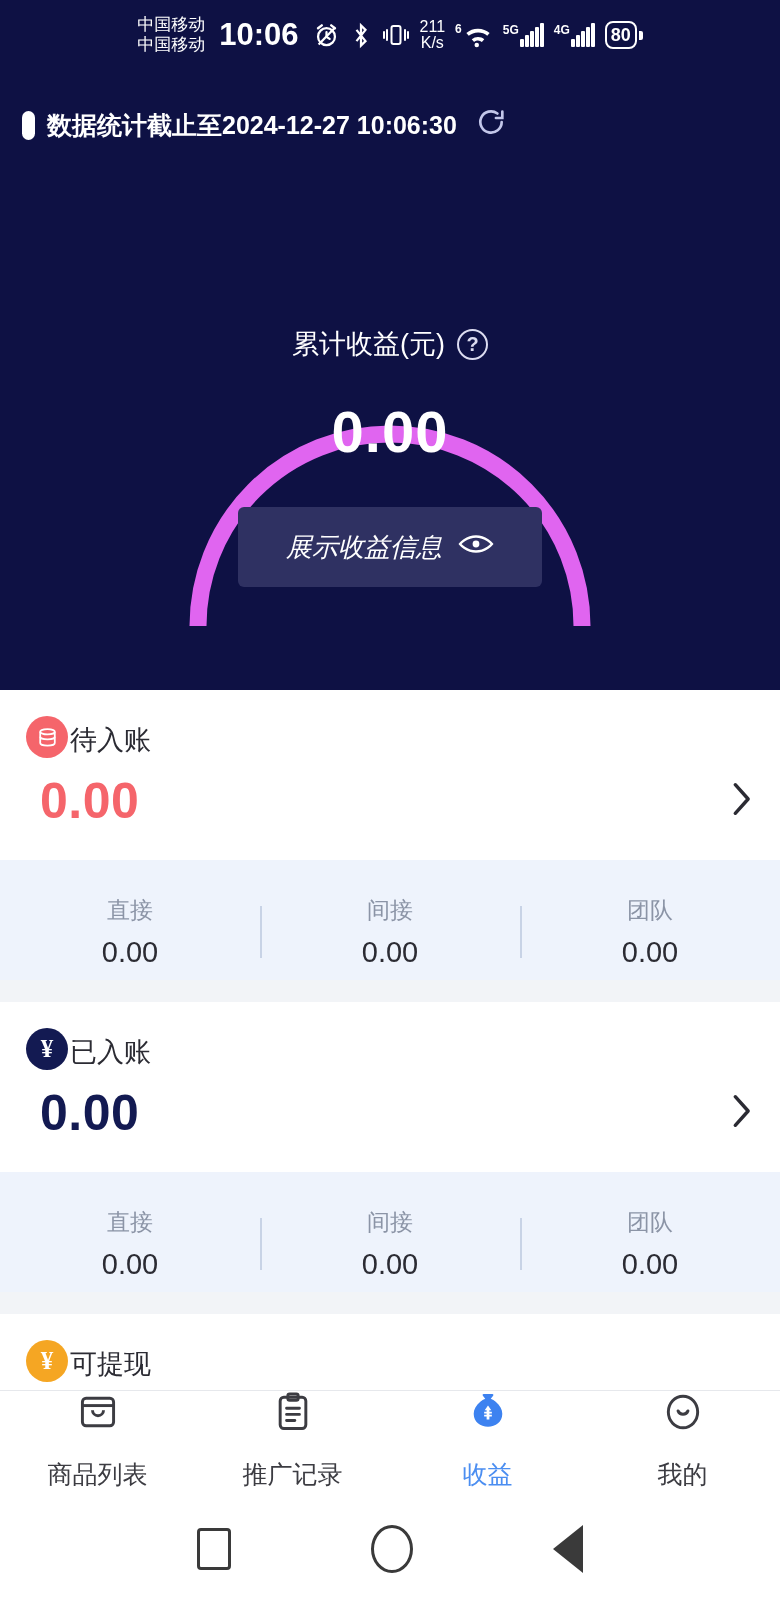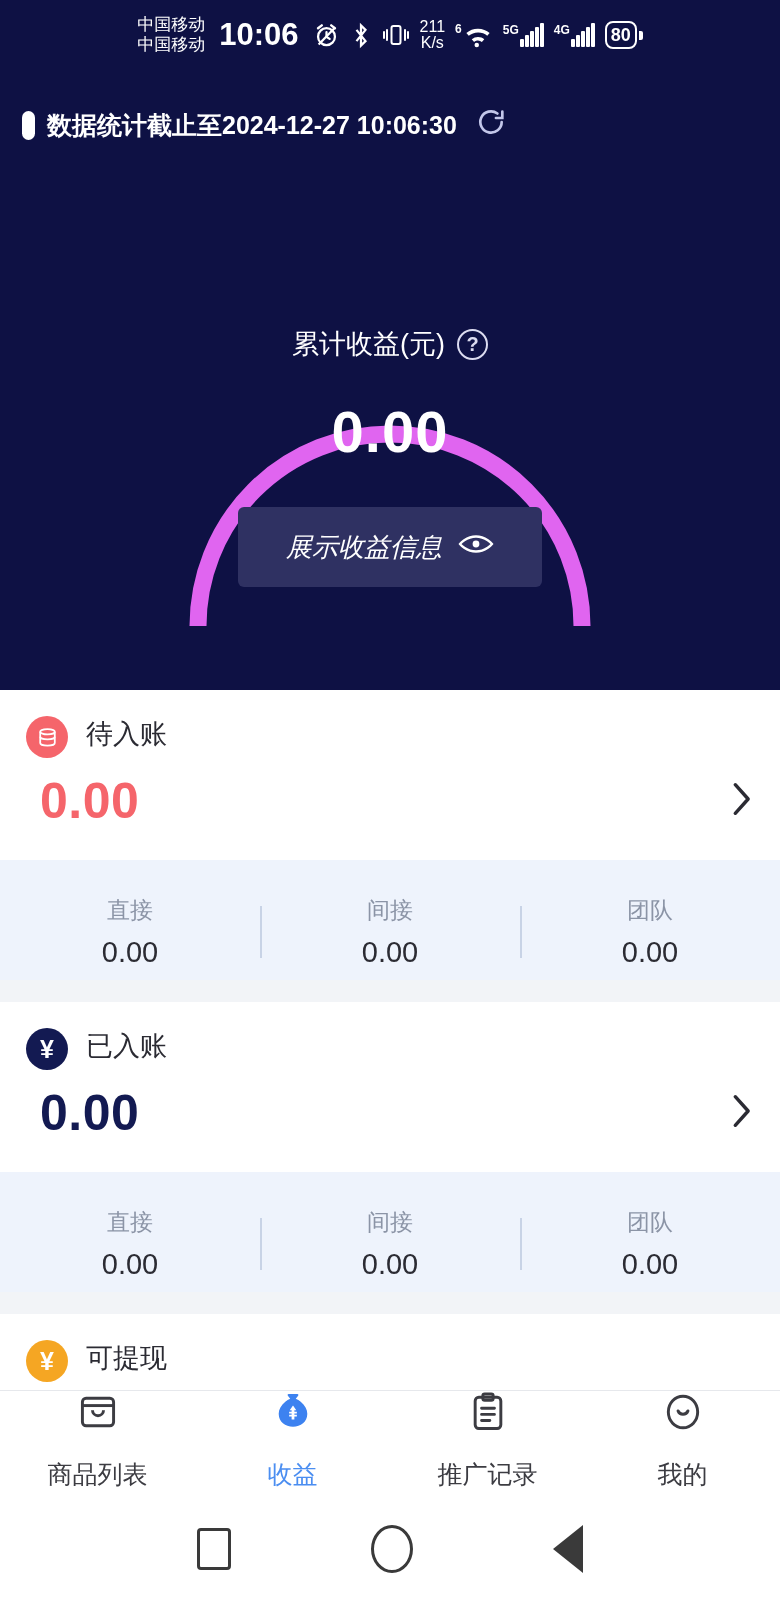--- a/index.html
+++ b/index.html
@@ -79,22 +79,23 @@
   .reveal-btn {
     display:flex; align-items:center; justify-content:center; gap:16px;
     width:304px; height:80px; margin-top:42px;
     background:#2f3162; border-radius:6px;
     color:#fff; font-size:26px; font-weight:500;font-style:italic;
   }
 
   
   .card { background:#fff; }
   .card-head {
-    display:flex; align-items:flex-start; gap:18px;
+    display:flex; align-items:flex-end; gap:2px;
     padding:26px 26px 0 26px;
+    font-family:Liberation Serif, serif;
   }
   .badge {
     width:42px; height:42px; border-radius:50%;
     display:flex; align-items:center; justify-content:center;
     color:#fff; font-size:25px; font-weight:700; flex:none;
   }
   .badge.coin { font-size:22px; }
   .card-title { font-size:27px; color:#2b2b33; font-weight:500; }
   .card-body {
     display:flex; align-items:center; justify-content:space-between;
@@ -346,41 +347,41 @@
       <span>
         <svg width="44" height="44" viewBox="0 0 24 24" fill="none" stroke="#3c3c42" stroke-width="1.6">
           <rect x="3.5" y="4.5" width="17" height="15" rx="2"></rect>
           <path d="M3.5 8.5h17"></path>
           <path d="M9 11a3 3 0 0 0 6 0"></path>
         </svg>
       </span>
       <span class="tlabel">商品列表</span>
     </div>
 
-    <div class="tab active">
-      <span>
-        <svg width="44" height="44" viewBox="0 0 24 24" fill="#3d82f0">
-          <path d="M9.6 2.2h4.8c.5 0 .7.5.4.9l-1.3 1.7c1 .35 1.9.9 2.7 1.6 2.3 2 3.6 4.3 3.6 6.5 0 4.4-3.6 7.1-7.8 7.1S4.2 17.3 4.2 12.9c0-2.2 1.3-4.5 3.6-6.5.8-.7 1.7-1.25 2.7-1.6L9.2 3.1c-.3-.4-.1-.9.4-.9z"></path>
-          <path d="M12 8.4 10.2 11h1.05v.8H9.9v.95h1.35v.75H9.9v.95h1.35v1.7h1.5v-1.7h1.35v-.95h-1.35v-.75h1.35v-.95h-1.35V11h1.05L12 8.4z" fill="#fff"></path>
-        </svg>
-      </span>
-      <span class="tlabel">收益</span>
-    </div>
-
     <div class="tab">
       <span>
         <svg width="44" height="44" viewBox="0 0 24 24" fill="none" stroke="#3c3c42" stroke-width="1.6">
           <rect x="5" y="4" width="14" height="17" rx="2"></rect>
           <rect x="9.2" y="2.2" width="5.6" height="3.4" rx="1"></rect>
           <path d="M8.5 10h7M8.5 13.3h7M8.5 16.6h4.5" stroke-linecap="round"></path>
         </svg>
       </span>
       <span class="tlabel">推广记录</span>
     </div>
 
+    <div class="tab active">
+      <span>
+        <svg width="44" height="44" viewBox="0 0 24 24" fill="#3d82f0">
+          <path d="M9.6 2.2h4.8c.5 0 .7.5.4.9l-1.3 1.7c1 .35 1.9.9 2.7 1.6 2.3 2 3.6 4.3 3.6 6.5 0 4.4-3.6 7.1-7.8 7.1S4.2 17.3 4.2 12.9c0-2.2 1.3-4.5 3.6-6.5.8-.7 1.7-1.25 2.7-1.6L9.2 3.1c-.3-.4-.1-.9.4-.9z"></path>
+          <path d="M12 8.4 10.2 11h1.05v.8H9.9v.95h1.35v.75H9.9v.95h1.35v1.7h1.5v-1.7h1.35v-.95h-1.35v-.75h1.35v-.95h-1.35V11h1.05L12 8.4z" fill="#fff"></path>
+        </svg>
+      </span>
+      <span class="tlabel">收益</span>
+    </div>
+
     <div class="tab">
       <span>
         <svg width="44" height="44" viewBox="0 0 24 24" fill="none" stroke="#3c3c42" stroke-width="1.6">
           <ellipse cx="12" cy="12" rx="8" ry="8.6"></ellipse>
           <path d="M9.3 11.4a2.9 2.9 0 0 0 5.4 0" stroke-linecap="round"></path>
         </svg>
       </span>
       <span class="tlabel">我的</span>
     </div>
   </div>

